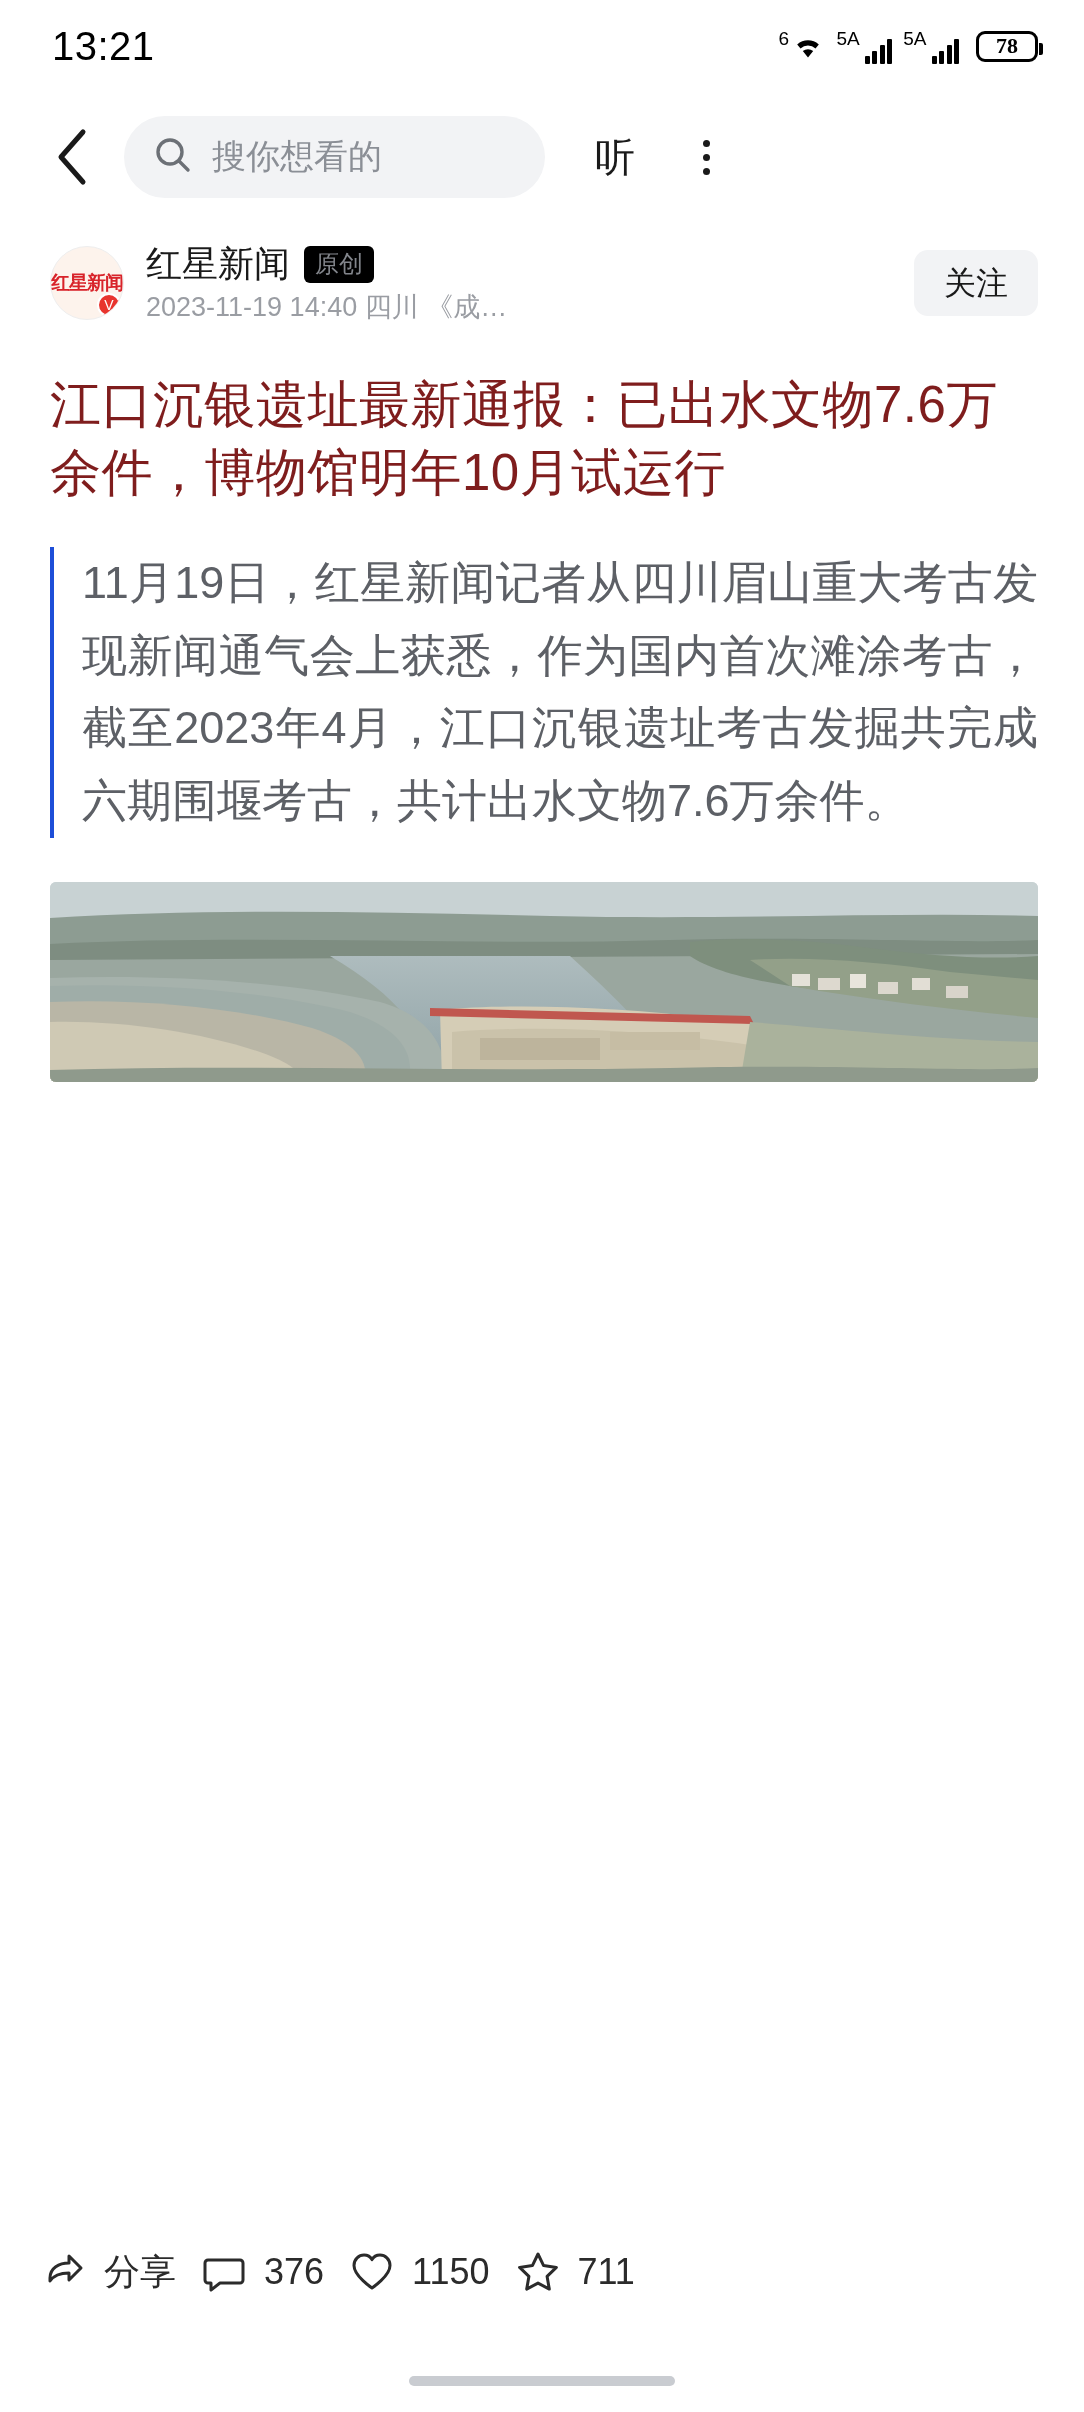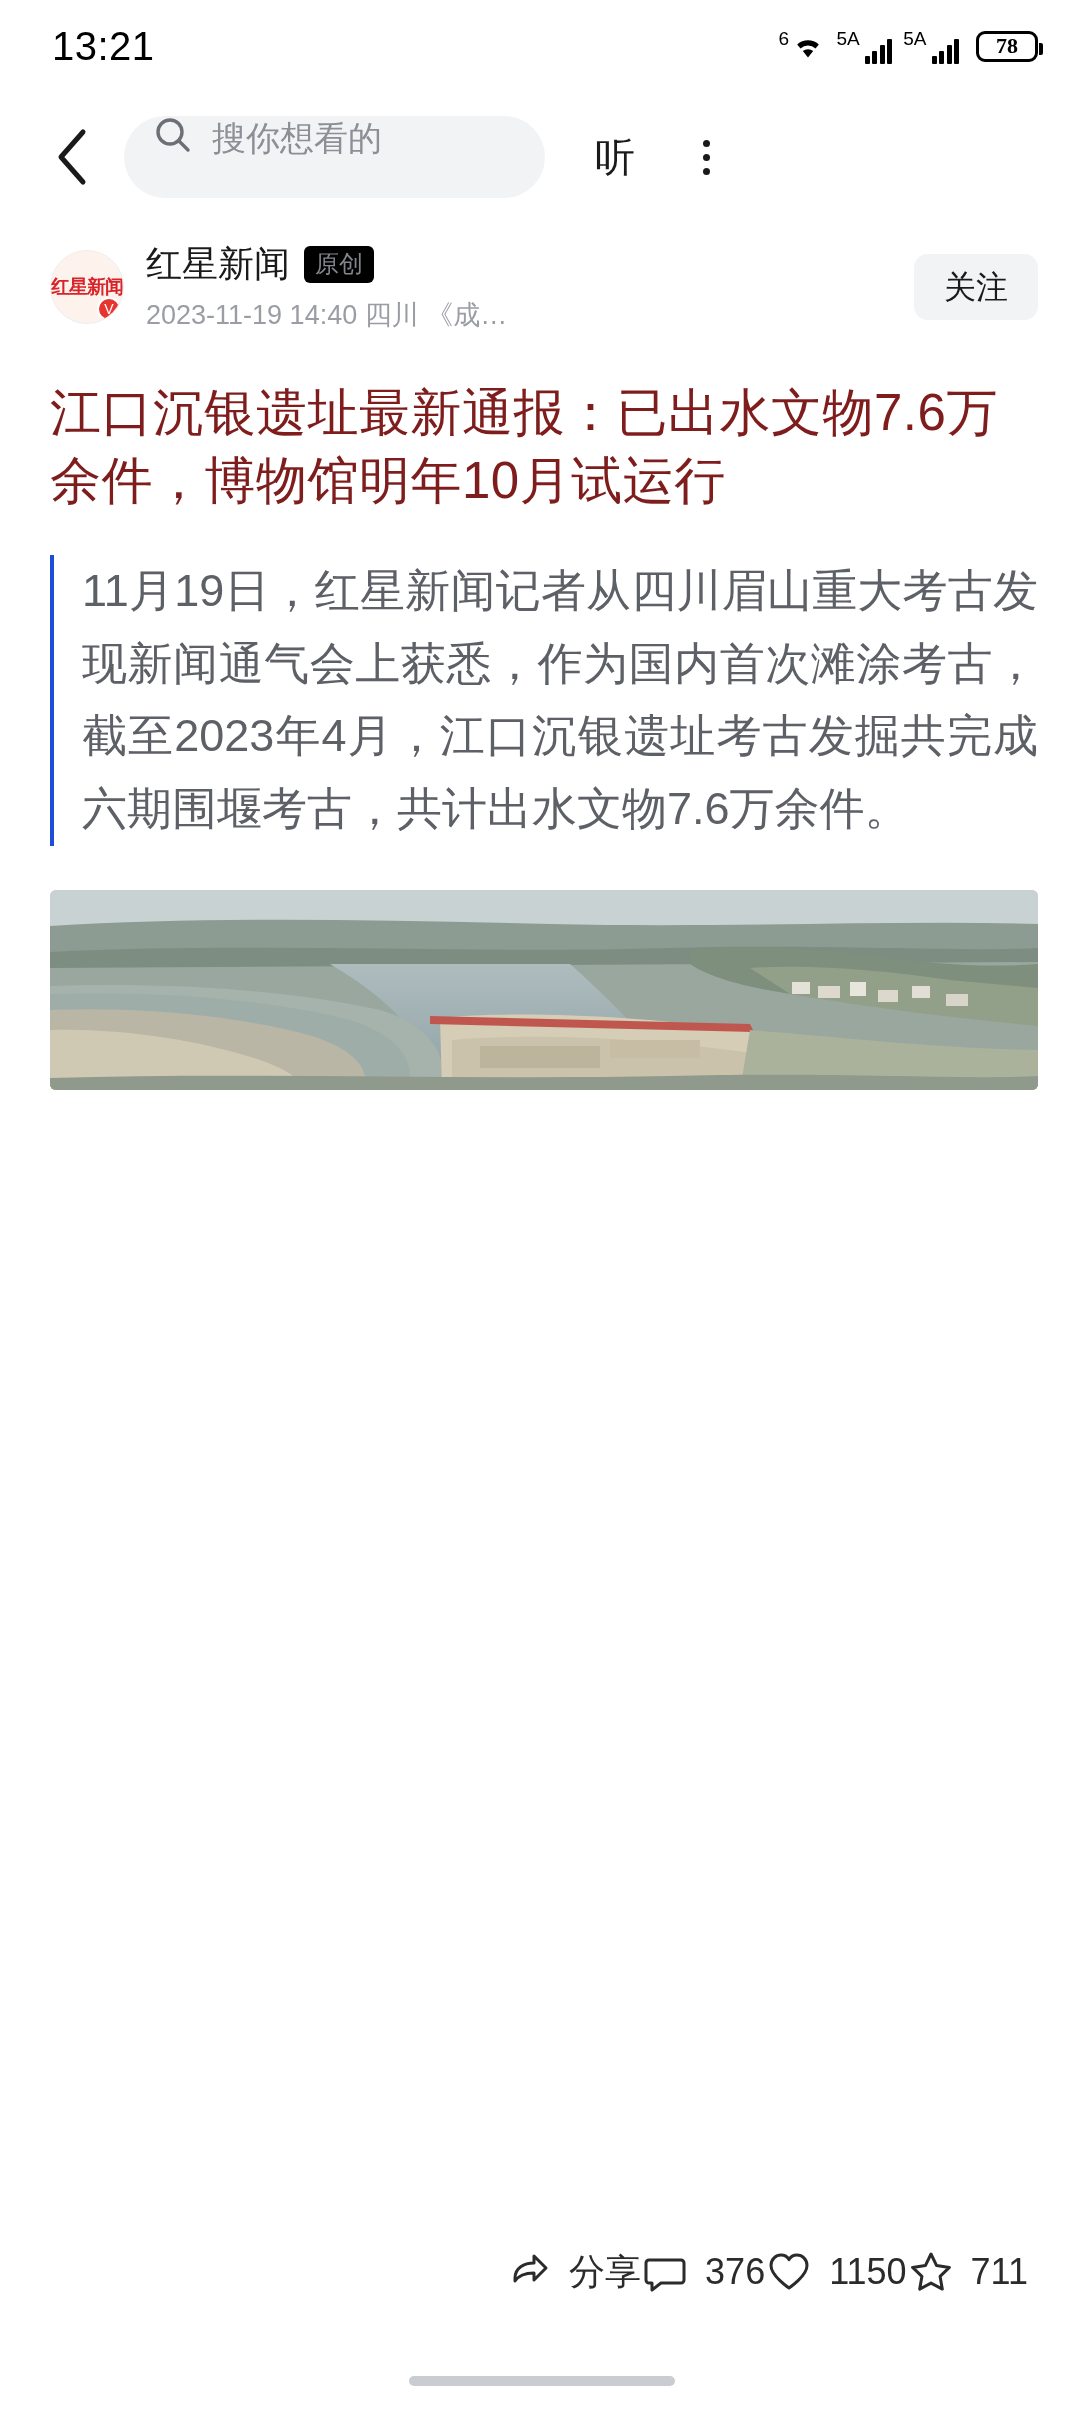--- a/index.html
+++ b/index.html
@@ -44,21 +44,21 @@
   .topnav {
     height:130px; display:flex; align-items:center; padding:0 46px 0 40px; gap:22px;
   }
   .back-btn {
     width:62px; height:62px; display:flex; align-items:center; justify-content:center;
     flex:0 0 auto;
   }
   .back-btn svg { display:block; }
   .searchbar {
     flex:1 1 auto; height:82px; background:#f2f3f5; border-radius:41px;
-    display:flex; align-items:flex-start; padding:0 30px; gap:20px; max-width:421px;
+    display:flex; align-items:center; padding:0 30px; gap:20px; max-width:421px;
   }
   .searchbar .sicon { flex:0 0 auto; }
   .search-ph { font-size:34px; color:#8b8f96; }
   .listen-btn { font-size:40px; color:#1a1a1a; margin-left:28px; font-weight:500; }
   .more-btn {
     width:62px; height:62px; display:flex; flex-direction:column; align-items:center;
     justify-content:center; gap:7px; margin-left:18px;
   }
   .more-btn i { width:7px; height:7px; border-radius:50%; background:#1a1a1a; display:block; }
 
@@ -81,21 +81,21 @@
     justify-content:center; border:2px solid #fff;
   }
   .source-mid { flex:1 1 auto; min-width:0; }
   .source-line1 { display:flex; align-items:center; gap:14px; }
   .source-name { font-size:36px; color:#1a1a1a; font-weight:500; }
   .tag-original {
     font-size:24px; color:#83868c; background:#000000; border-radius:6px;
     padding:4px 11px; line-height:1.2;
   }
   .source-line2 {
-    font-size:27px; color:#9a9da3; margin-top:8px; white-space:nowrap;
+    font-size:27px; color:#9a9da3; white-space:nowrap;
     overflow:hidden; text-overflow:ellipsis;
   }
   .follow-btn {
     flex:0 0 auto; background:#f2f3f5; color:#1a1a1a; font-size:32px;
     border-radius:14px; padding:17px 30px; line-height:1;text-align:center;
   }
 
   
   .headline {
     font-size:51px; line-height:1.33; color:#7f1d1d; font-weight:400;
@@ -111,21 +111,21 @@
   }
   .summary p + p { margin-top:6px; }
 
   
   .photo-wrap { margin:44px 46px 0 50px; border-radius:6px; overflow:hidden; height:200px; }
   .photo { width:100%; height:200px; display:block; }
 
   
   .actionbar {
     position:absolute; left:0; right:16px; bottom:80px; height:120px;
-    display:flex; align-items:center; justify-content:flex-end; padding:0 40px;
+    display:flex; align-items:center; justify-content:flex-start; padding:0 40px;gap:24px;
   }
   .action {
     display:flex; align-items:center; gap:16px;
   }
   .action .lbl { font-size:36px; color:#2b2b2b; }
 
   
   .home-indicator {
     position:absolute; bottom:26px; left:50%; transform:translateX(-50%);
     width:266px; height:10px; border-radius:5px; background:#c9ccd1;

